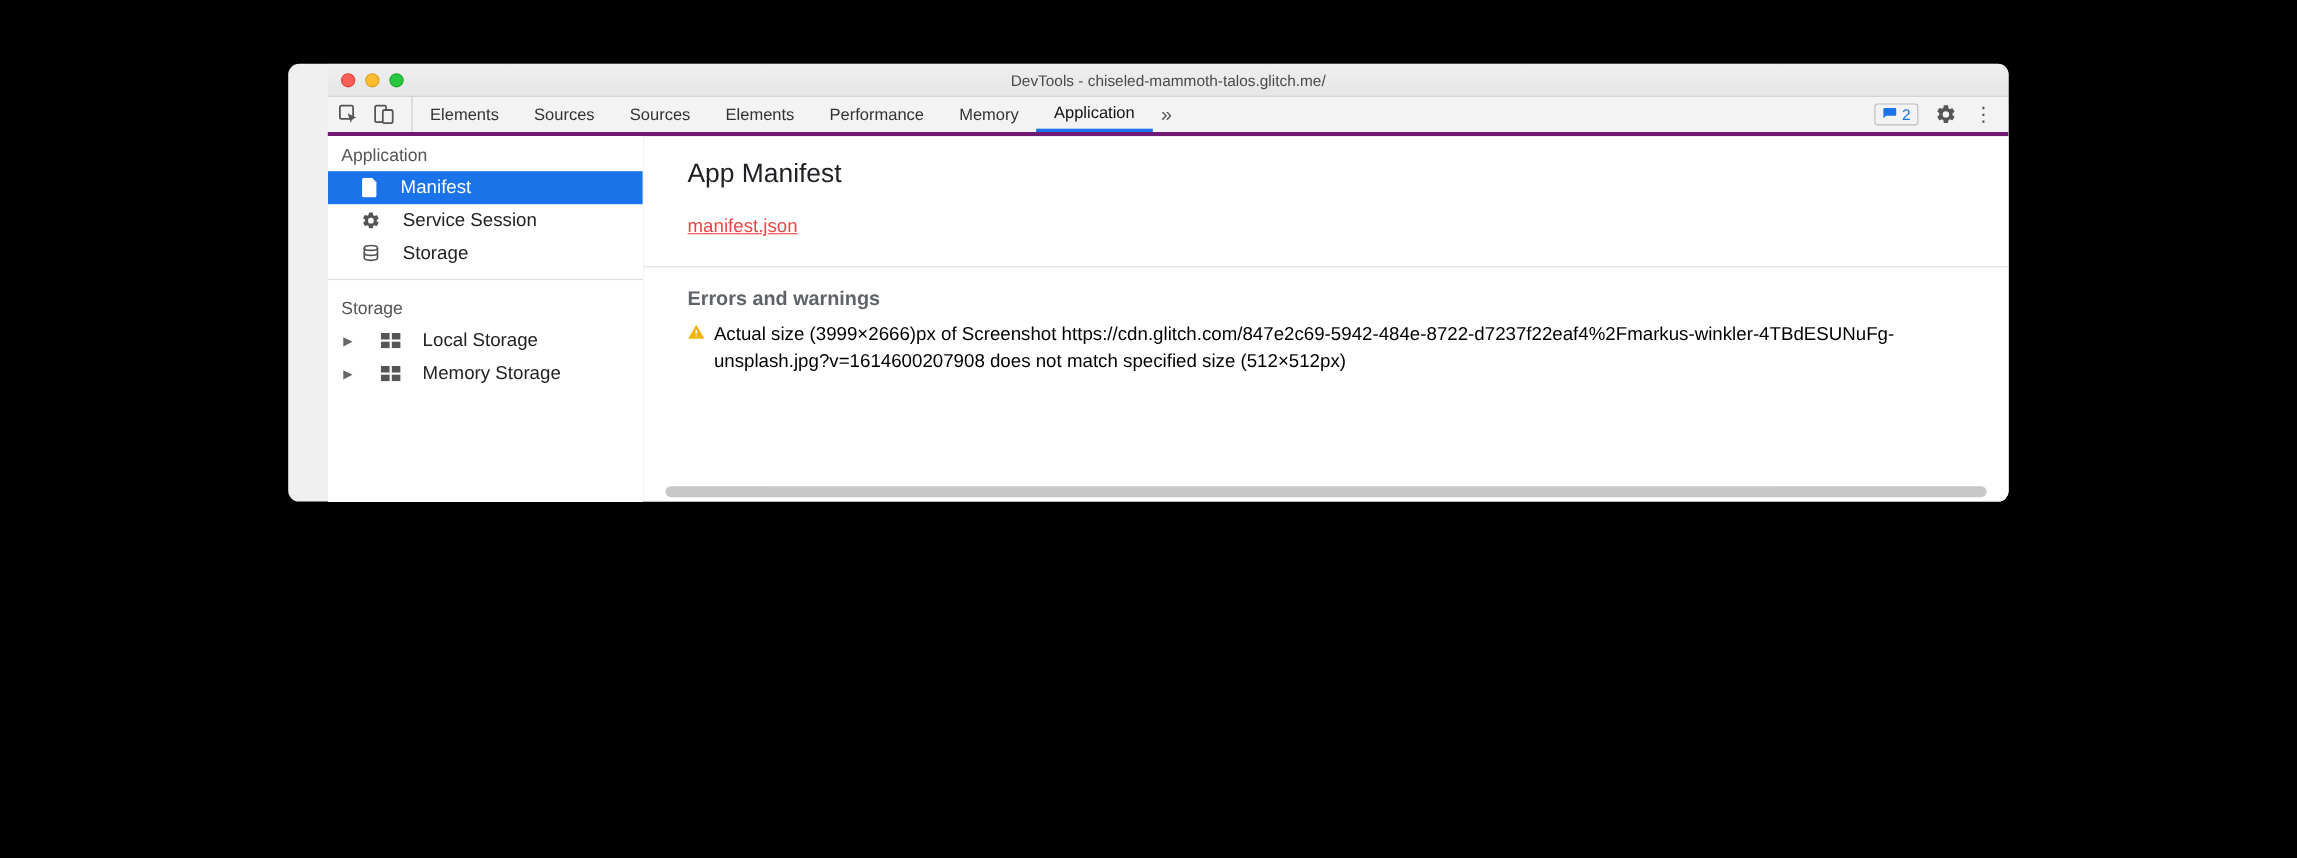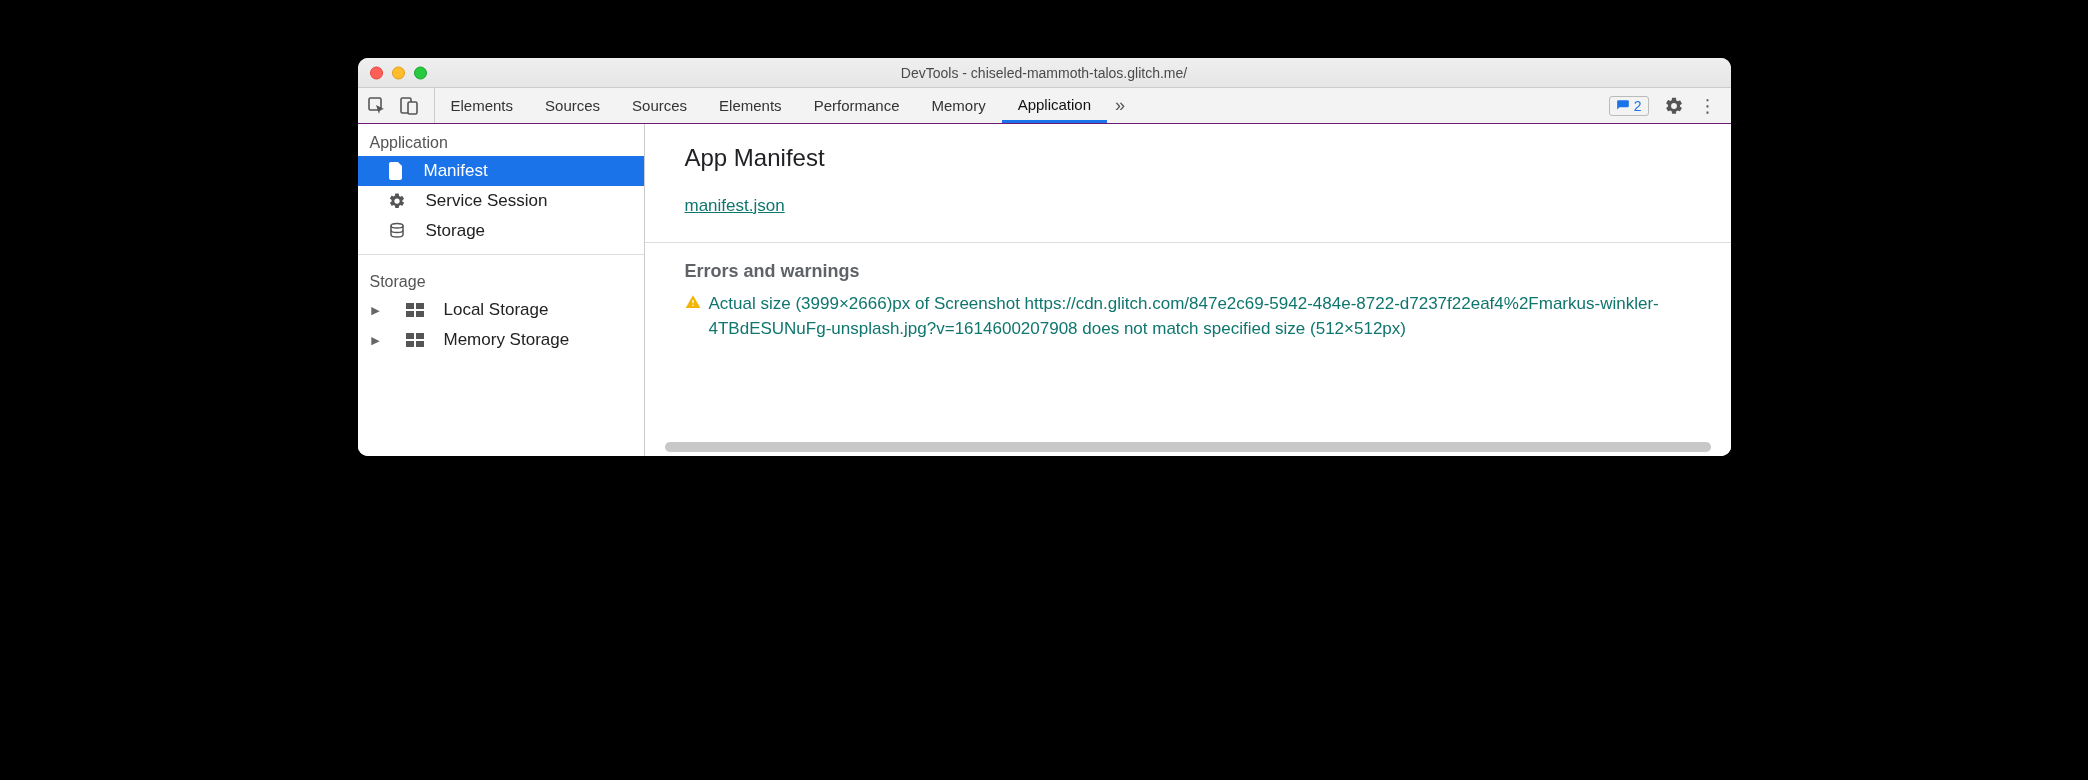--- a/index.html
+++ b/index.html
@@ -1,27 +1,28 @@
 <!DOCTYPE html>
 <html><head>
 <meta charset="utf-8">
 <style>
   * { box-sizing: border-box; margin: 0; padding: 0; }
   html, body { width: 2088px; height: 780px; font-family: -apple-system, BlinkMacSystemFont, "Helvetica Neue", Arial, sans-serif; }
   body { background: #000; display: flex; align-items: flex-start; justify-content: center; }
 
   .window {
-    width: 1373px;
+    width: 1564px;
     margin-top: 58px;
     background: #f0f0f0;
     border-radius: 10px;
     box-shadow: 0 20px 40px rgba(0,0,0,0.5);
     overflow: hidden;
     display: flex;
     flex-direction: column;
+    padding-left: 36px;
   }
 
   
   .titlebar {
     height: 30px;
     background: linear-gradient(#efefef,#e6e6e6);
     border-bottom: 1px solid #ccc;
     display: flex;
     align-items: center;
     position: relative;
@@ -30,21 +31,21 @@
   .tl { width:13px; height:13px; border-radius:50%; }
   .tl.red { background:#ff5f57; border:1px solid #e34138; }
   .tl.yellow { background:#ffbd2e; border:1px solid #e09e1a; }
   .tl.green { background:#28c940; border:1px solid #1aa52b; }
   .titlebar-title { flex:1; text-align:center; font-size:14px; color:#4a4a4a; }
 
   
   .tabstrip {
     height: 36px;
     background: #f3f3f3;
-    border-bottom: 1px solid #701a75;
+    border-bottom: 4px solid #701a75;
     display:flex;
     align-items:center;
     padding: 0 8px;
     gap: 0;
     font-size: 15px;
     color:#333;
   }
   .tabstrip .left-tools { display:flex; align-items:center; gap:10px; padding-right:14px; border-right:1px solid #ccc; height:100%; }
   .tabstrip .tabs { display:flex; align-items:center; height:100%; }
   .tabstrip .tab { padding: 0 16px; height:100%; display:flex; align-items:center; cursor:pointer; color:#333; }
@@ -86,26 +87,26 @@
 
   .main {
     flex:1;
     overflow:auto;
     background:#fff;
     position:relative;
   }
   .main-inner { padding:0; }
   .manifest-header { padding: 20px 40px 8px 40px; }
   .manifest-title { font-size:24px; color:#202124; font-weight:400; margin-bottom:24px; }
-  .manifest-link { color:#0f766e; font-size:17px; text-decoration:underline; cursor:pointer; }
+  .manifest-link { color:#ef4444; font-size:17px; text-decoration:underline; cursor:pointer; }
   .hr { height:1px; background:#ddd; margin-top:18px; }
 
   .errors-block { padding: 18px 40px 0 40px; }
   .errors-title { font-size:18px; color:#5f6368; font-weight:700; margin-bottom:10px; }
-  .warn-row { display:flex; align-items:flex-start; gap:8px; font-size:17px; color:#0f766e; line-height:1.45; }
+  .warn-row { display:flex; align-items:flex-start; gap:8px; font-size:17px; color:#000000; line-height:1.45; }
   .warn-icon { flex:0 0 auto; margin-top:2px; }
 
   .hscroll-thumb {
     position:absolute; left:20px; right:20px; bottom:4px; height:10px;
     background:#c8c8c8; border-radius:6px;
   }
 
   
   svg { display:block; }
 </style>

